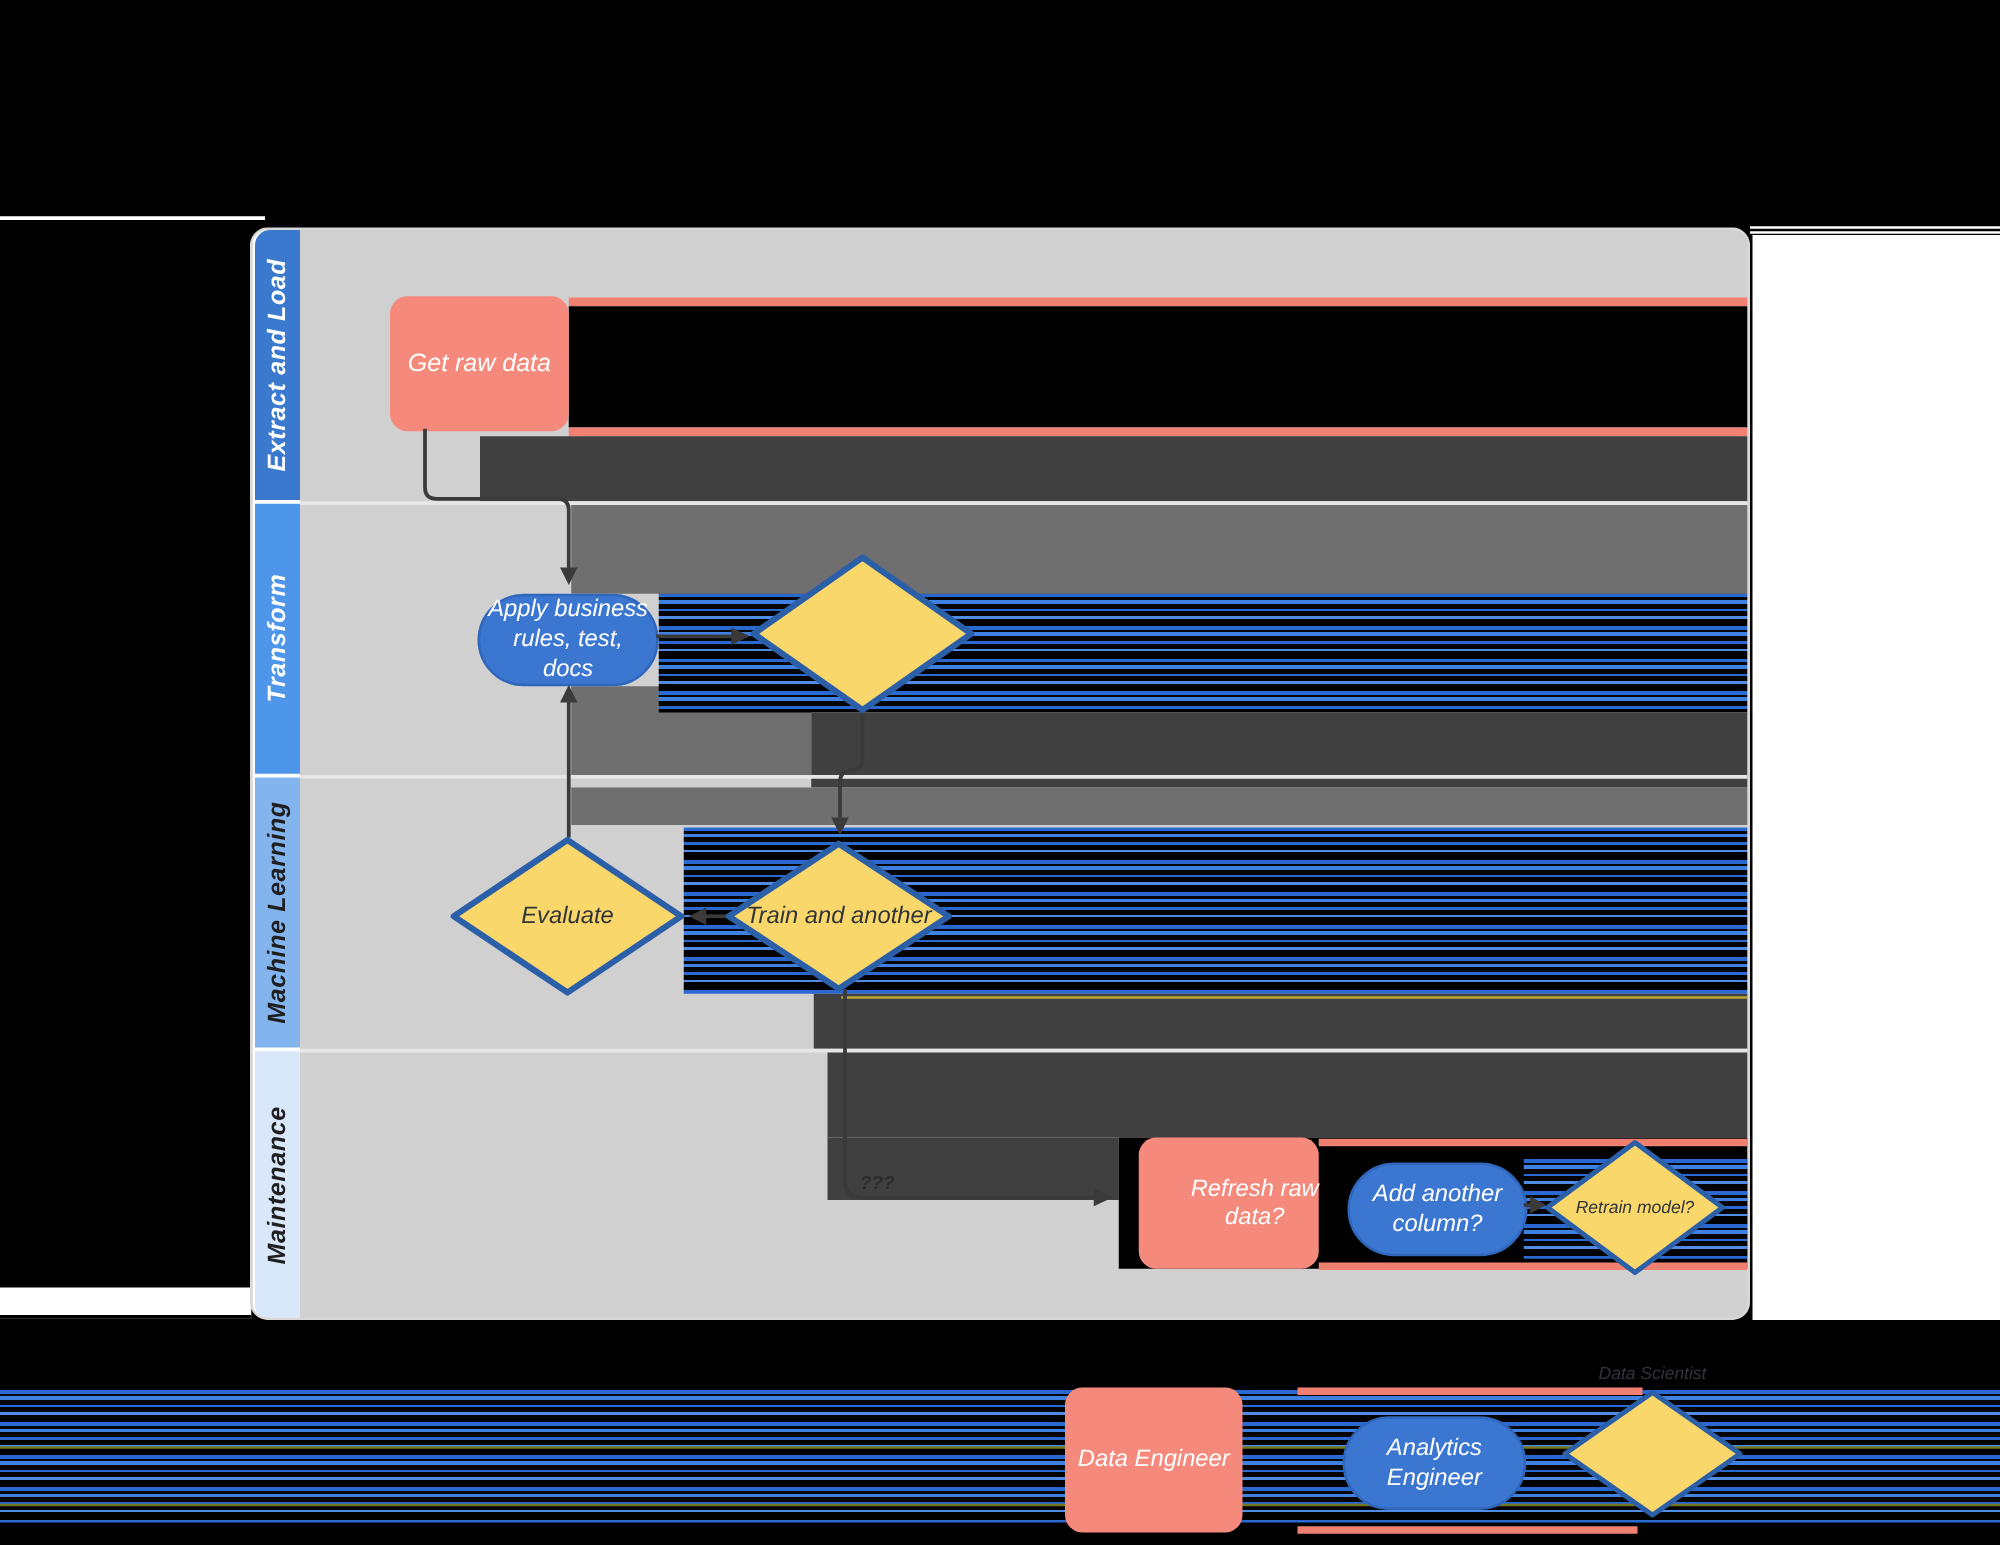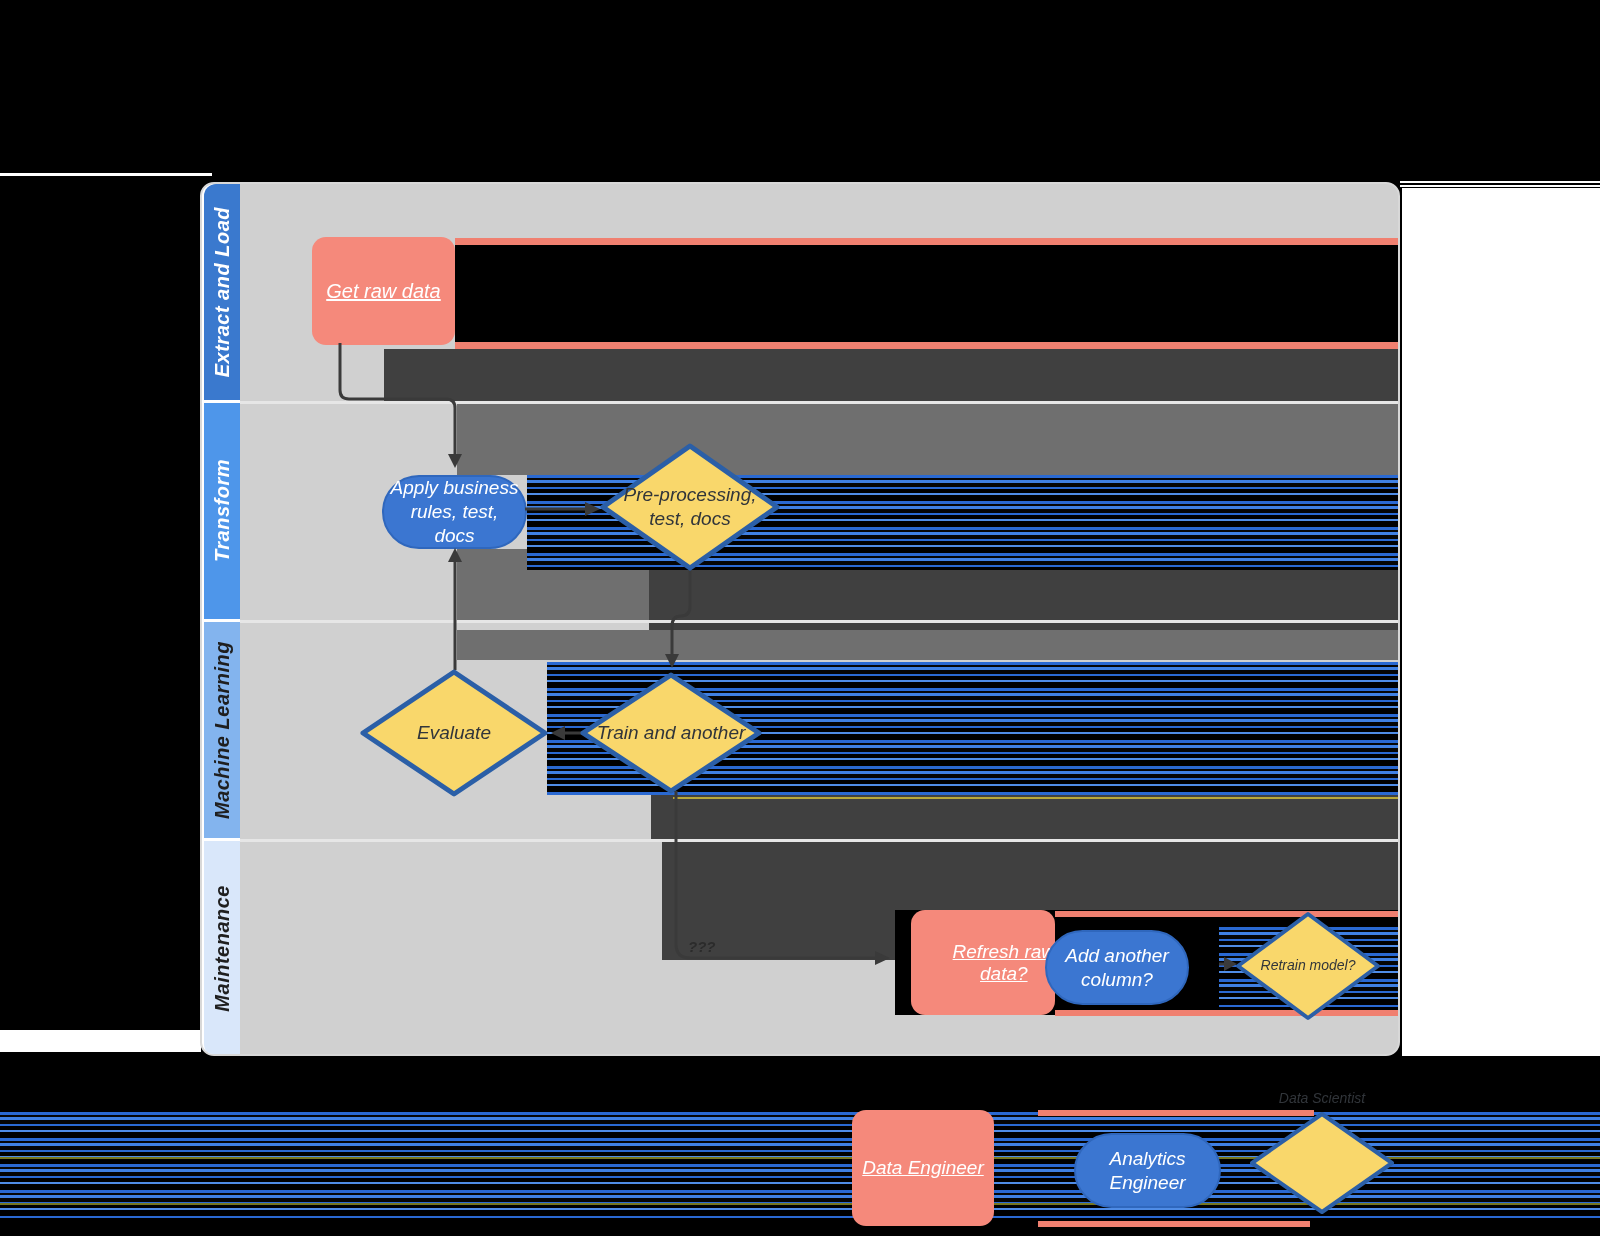--- a/index.html
+++ b/index.html
@@ -35,21 +35,21 @@
 
   .band{position:absolute;}
   .dark{background:var(--band-dark);}
   .mid{background:var(--band-mid);}
   .blackb{background:#000;}
   .salmonline{background:#F08070;}
 
   
   .node{position:absolute;display:flex;align-items:center;justify-content:center;text-align:center;
     font-style:italic;color:#fff;z-index:20;}
-  .proc{background:var(--process-fill);border-radius:14px;font-size:20px;text-decoration:underline;}
+  .proc{background:var(--process-fill);border-radius:14px;font-size:20px;}
   .task{background:var(--task-fill);border:2px solid var(--task-border);border-radius:38px;font-size:19px;line-height:1.25;}
   .pre-line{white-space:pre-line;}
   .dmd-label{position:absolute;display:flex;align-items:center;justify-content:center;text-align:center;
     font-style:italic;color:#31353A;font-size:19px;line-height:1.25;z-index:40;}
   .dmd-small{font-size:14px;}
   #svg-layer{position:absolute;left:0;top:0;width:1600px;height:1236px;z-index:30;pointer-events:none;}
   .conn{stroke:var(--connector);stroke-width:3;fill:none;}
   .arrow{fill:var(--connector);stroke:none;}
   .diamond{fill:var(--decision-fill);stroke:var(--decision-border);stroke-width:5;stroke-linejoin:round;}
   .diamond-sm{stroke-width:4;}
@@ -121,21 +121,21 @@
     </div>
     <div class="node task" style="left:180px;top:291px;width:145px;height:74px;">
       <span class="pre-line">Apply business
 rules, test,
 docs</span>
     </div>
     <div class="node proc" style="left:709px;top:726px;width:144px;height:105px;font-size:19px;justify-content:flex-end;">
       <span class="pre-line">Refresh raw
 data?</span>
     </div>
-    <div class="node task" style="left:843px;top:746px;width:144px;height:75px;">
+    <div class="node task" style="left:876px;top:746px;width:144px;height:75px;">
       <span class="pre-line">Add another
 column?</span>
     </div>
   </div>
 
   <div class="node proc" style="left:852px;top:1110px;width:142px;height:116px;font-size:19px;z-index:20;">
     <span class="pre-line">Data Engineer</span>
   </div>
   <div class="node task" style="left:1074px;top:1133px;width:147px;height:75px;z-index:20;">
     <span class="pre-line">Analytics
@@ -165,22 +165,20 @@
     <path class="conn" d="M1219,964 L1225,964"></path>
     <polygon class="arrow" points="1224,957 1224,971 1237,964"></polygon>
 
     <polygon class="diamond" points="603,507 690,446 777,507 690,568"></polygon>
     <polygon class="diamond" points="363,733 454,672 545,733 454,794"></polygon>
     <polygon class="diamond" points="583,733 671,675 759,733 671,791"></polygon>
     <polygon class="diamond diamond-sm" points="1238,966 1308,914 1378,966 1308,1018"></polygon>
     <polygon class="diamond diamond-sm" points="1252,1163 1322,1114 1392,1163 1322,1212"></polygon>
   </svg>
 
-  <div class="dmd-label pre-line" style="left:605px;top:480px;width:170px;height:54px;">Pre-processing,
-test, docs</div>
   <div class="dmd-label" style="left:379px;top:718px;width:150px;height:30px;">Evaluate</div>
   <div class="dmd-label" style="left:586px;top:718px;width:170px;height:30px;">Train and another</div>
   <div class="dmd-label dmd-small" style="left:1238px;top:951px;width:140px;height:30px;">Retrain model?</div>
   <div class="dmd-label dmd-small" style="left:1252px;top:1084px;width:140px;height:30px;">Data Scientist</div>
 
   <div id="conn-question">???</div>
 
 </div>
 
 </body></html>

